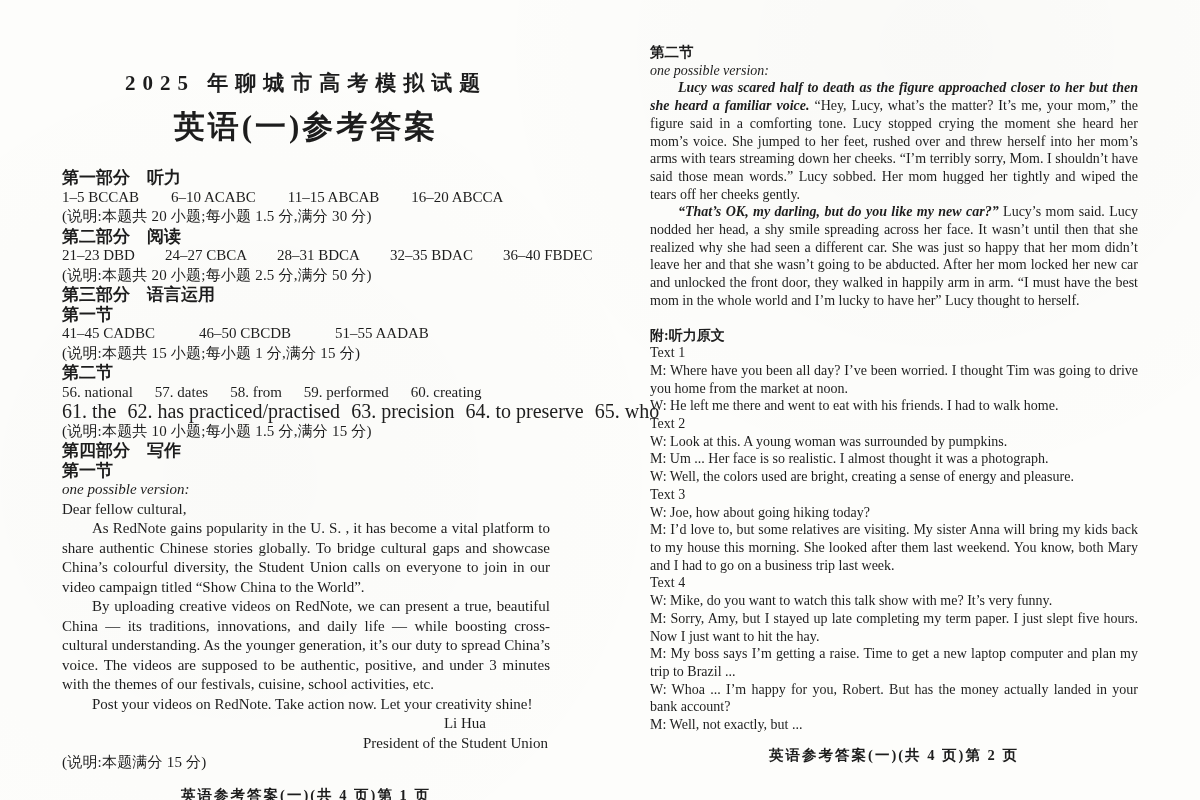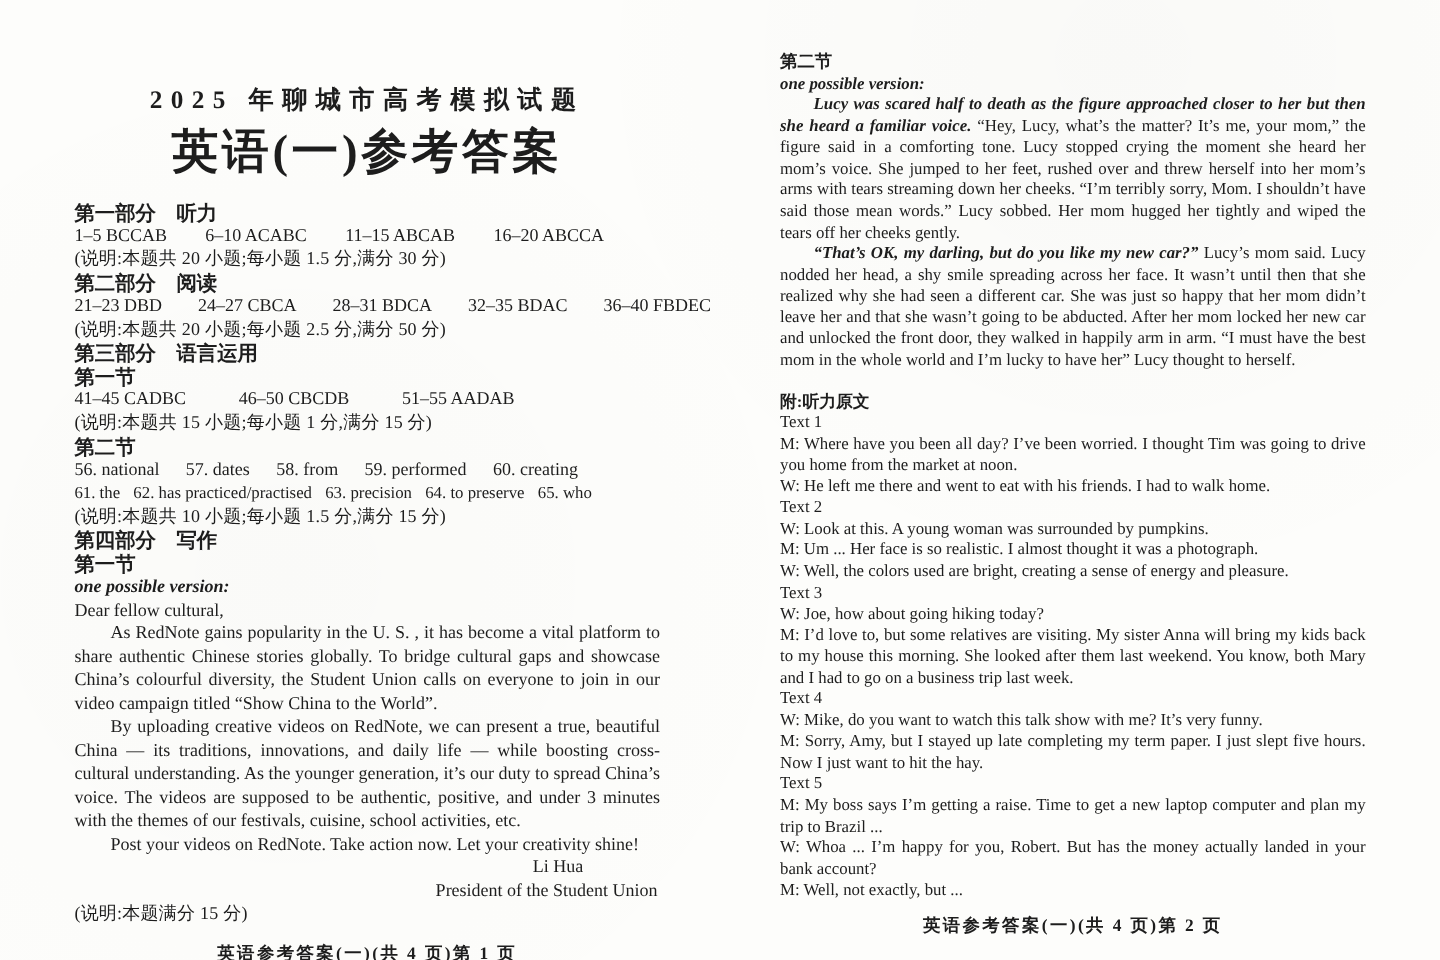--- a/index.html
+++ b/index.html
@@ -29,34 +29,34 @@
     margin: 70px 0 0 !important;
     text-align: center;
     font-size: 21px; font-weight: bold;
     letter-spacing: 7px;
     line-height: 26px !important;
     white-space: nowrap;
   }
   .subtitle {
     margin: 12px 0 22px !important;
     text-align: center;
-    font-size: 39px; font-weight: bold;
+    font-size: 31px; font-weight: bold;
     letter-spacing: 3px;
     line-height: 38px !important;
     white-space: nowrap;
   }
   .part-heading, .section-label {
     font-weight: bold;
     font-size: 17px;
   }
   #page2 .section-label { font-size: 14.5px; }
   .ans-row { display: flex; flex-wrap: nowrap; white-space: nowrap; }
-  .ans-row.tight { font-size: 14px; }
+  .ans-row.tight { font-size: 20px; }
   .note { letter-spacing: 0.2px; }
-  .version-label { font-style: italic; font-weight: bold; }
+  .version-label { font-style: italic; font-weight: normal; }
   .para { text-indent: 2em; text-align: justify; }
   .lead { font-style: italic; font-weight: bold; }
   .sig-name  { text-align: right; padding-right: 64px; }
   .sig-title { text-align: right; padding-right: 2px; }
   .page-footer {
     text-align: center;
     margin-top: 13px !important;
     font-weight: 600;
     letter-spacing: 2px;
     font-size: 14.5px;
@@ -152,21 +152,20 @@
     <p class="dline">W: Well, the colors used are bright, creating a sense of energy and pleasure.</p>
 
     <p class="tlabel">Text 3</p>
     <p class="dline">W: Joe, how about going hiking today?</p>
     <p class="dline">M: I’d love to, but some relatives are visiting. My sister Anna will bring my kids back to my house this morning. She looked after them last weekend. You know, both Mary and I had to go on a business trip last week.</p>
 
     <p class="tlabel">Text 4</p>
     <p class="dline">W: Mike, do you want to watch this talk show with me? It’s very funny.</p>
     <p class="dline">M: Sorry, Amy, but I stayed up late completing my term paper. I just slept five hours. Now I just want to hit the hay.</p>
 
-    <p class="tlabel">Text 5</p>
     <p class="dline">M: My boss says I’m getting a raise. Time to get a new laptop computer and plan my trip to Brazil ...</p>
     <p class="dline">W: Whoa ... I’m happy for you, Robert. But has the money actually landed in your bank account?</p>
     <p class="dline">M: Well, not exactly, but ...</p>
 
     <div class="page-footer">英语参考答案(一)(共 4 页)第 2 页</div>
   </section>
 
 </div>
 
 </body></html>

